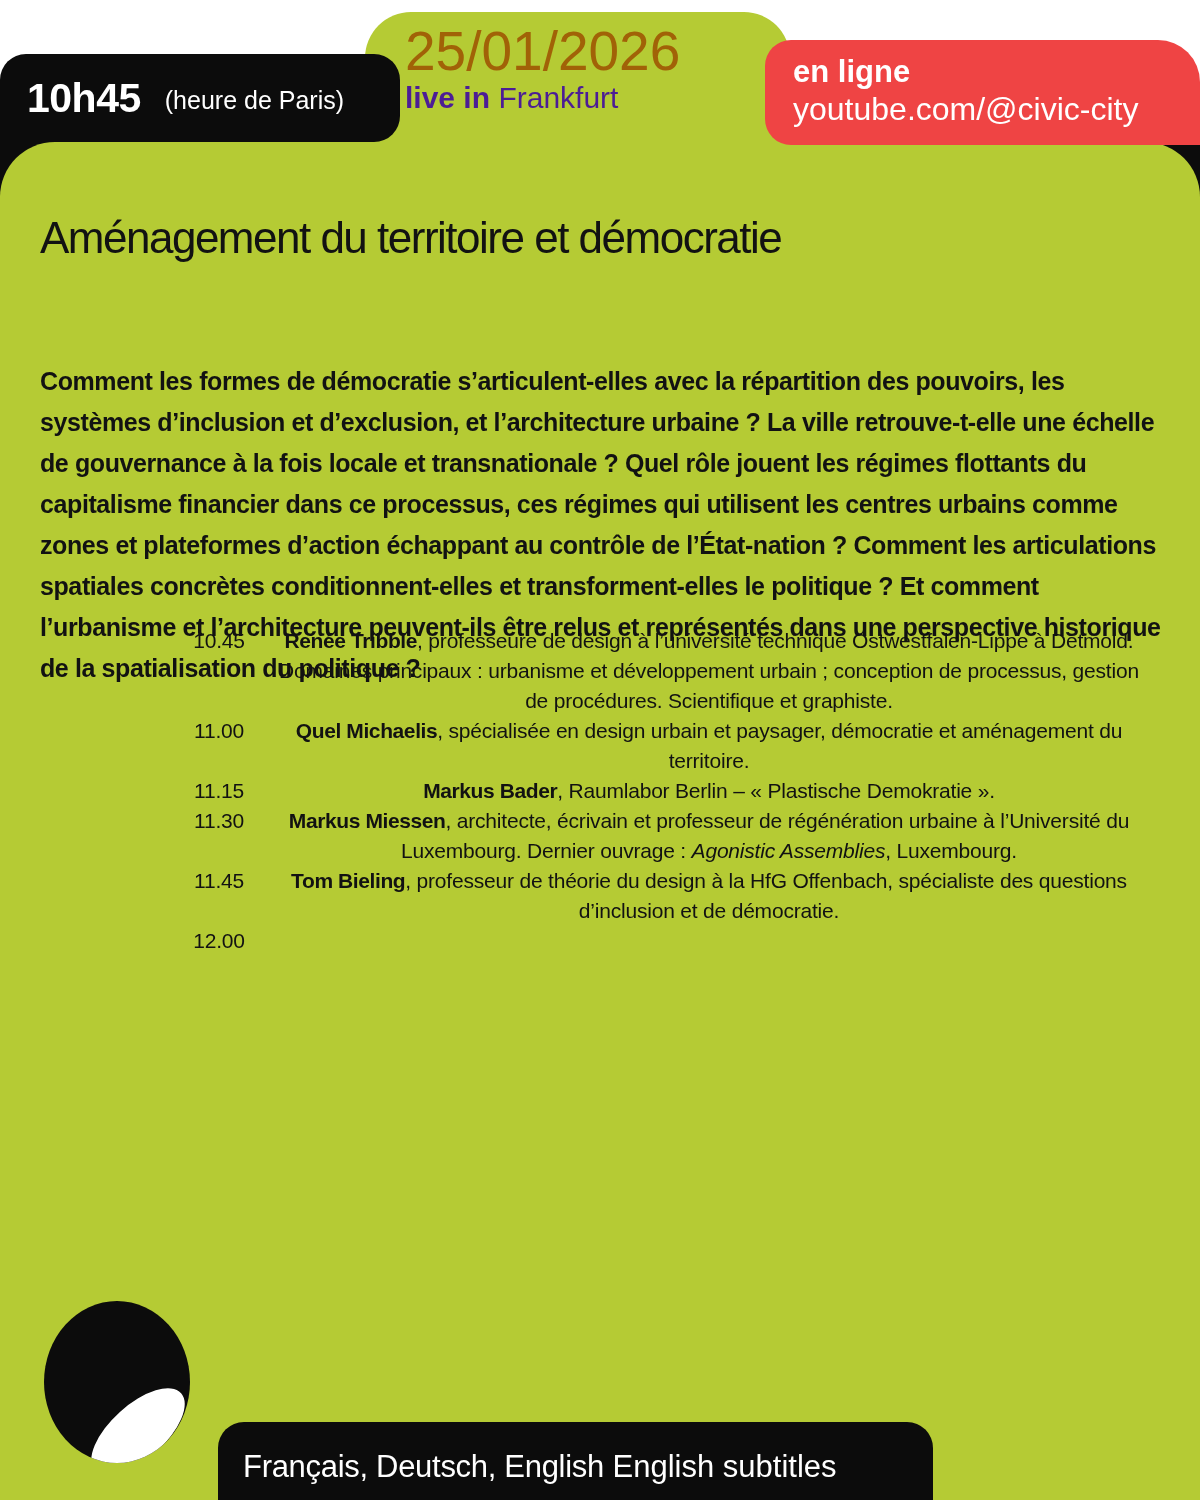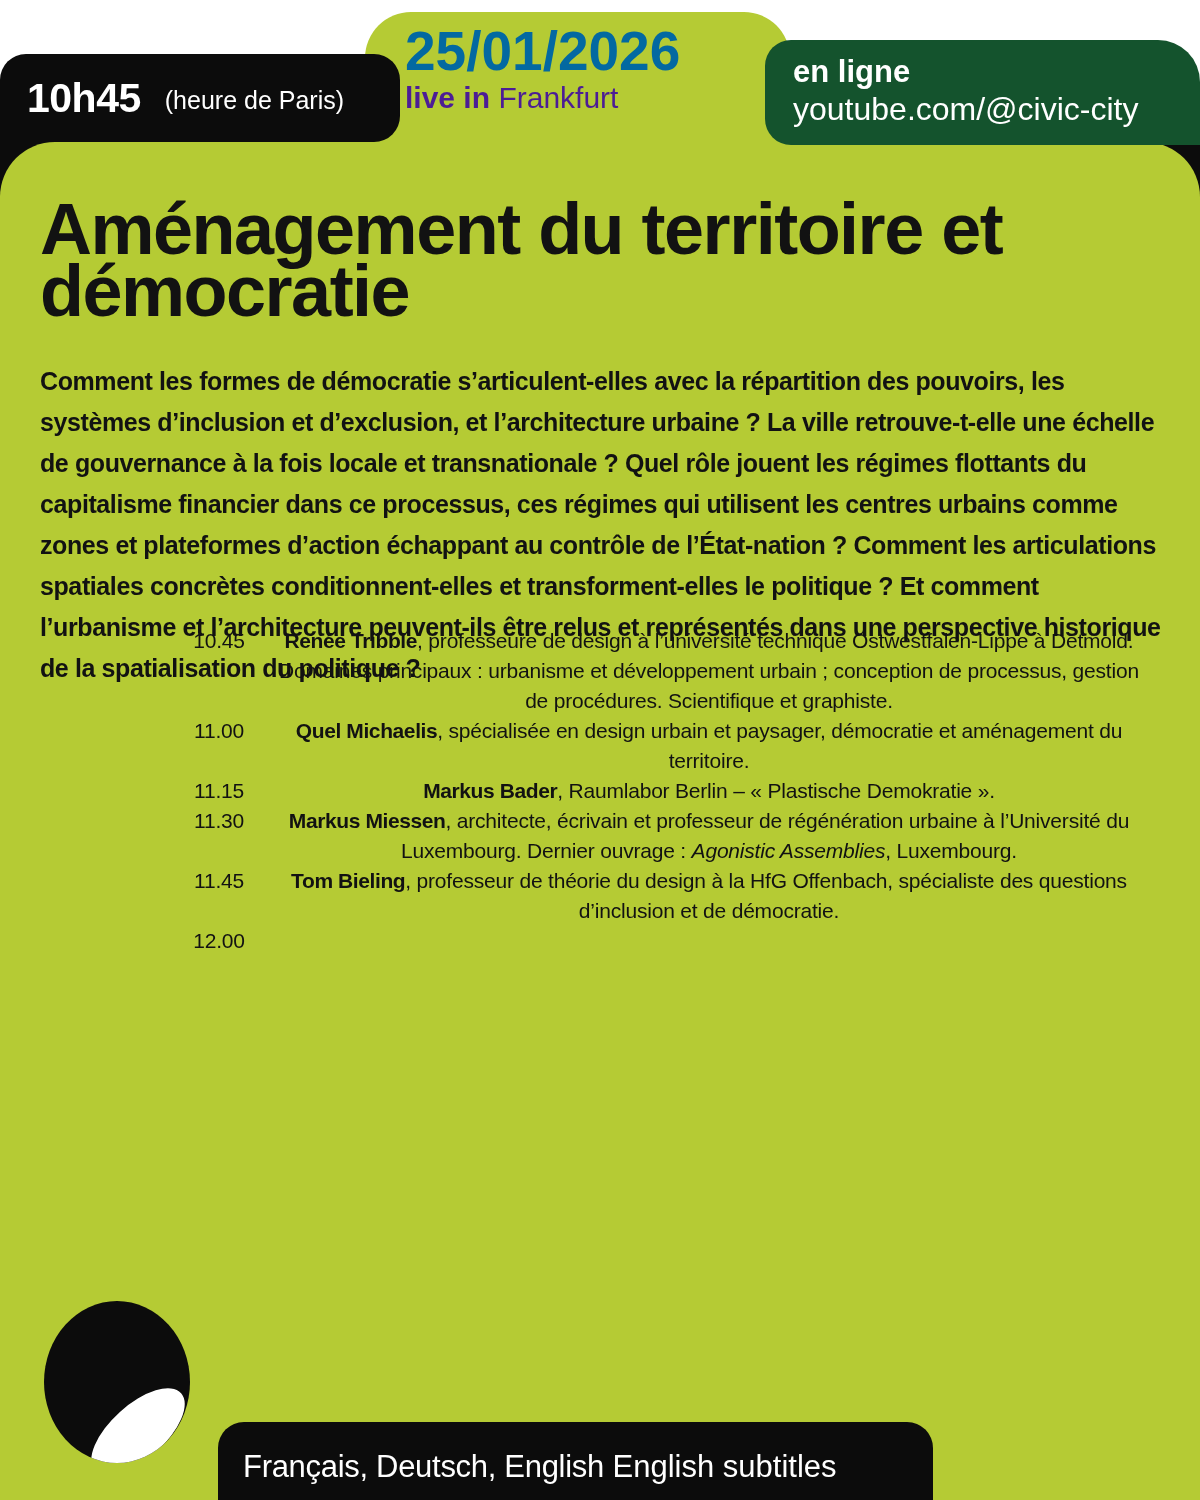--- a/index.html
+++ b/index.html
@@ -22,35 +22,35 @@
   }
   
   .badge-time{
     position:absolute;left:0;top:54px;width:400px;height:88px;background:#0c0c0c;
     border-radius:26px 26px 26px 0;z-index:3;display:flex;align-items:center;
     padding-left:27px;box-sizing:border-box;color:#fff;white-space:nowrap;
   }
   .badge-time .big{font-size:41px;font-weight:700;letter-spacing:-0.5px;}
   .badge-time .small{font-size:25px;margin-left:24px;margin-top:4px;}
   .date-block{position:absolute;left:405px;top:22px;z-index:3;white-space:nowrap;}
-  .date-block .date{font-size:55px;font-weight:700;color:#0369a1;letter-spacing:0;line-height:58px;text-align:center;}
+  .date-block .date{font-size:55px;font-weight:400;color:#a16207;letter-spacing:0;line-height:58px;text-align:center;}
   .date-block .live-line{font-size:30px;color:#4c1d95;line-height:34px;margin-top:1px;}
   .date-block .live-line b{font-weight:700;}
   .badge-online{
-    position:absolute;left:765px;top:40px;width:435px;height:105px;background:#14532d;
+    position:absolute;left:765px;top:40px;width:435px;height:105px;background:#ef4444;
     border-radius:26px 42px 0 26px;z-index:3;box-sizing:border-box;
     padding:13px 0 0 28px;color:#fff;white-space:nowrap;
   }
   .badge-online .line1{font-size:31px;font-weight:700;line-height:37px;}
   .badge-online .line2{font-size:32px;line-height:38px;}
   
   .content{position:absolute;z-index:4;left:0;top:0;width:1200px;height:1500px;pointer-events:none;}
   .title{
     position:absolute;left:40px;top:198px;width:1010px;
-    font-size:72px;line-height:62px;font-weight:700;letter-spacing:-1.5px;color:#121212;
+    font-size:44px;line-height:79px;font-weight:400;letter-spacing:-1.5px;color:#121212;
   }
   .intro{
     position:absolute;left:40px;top:361px;width:1125px;
     font-size:25px;line-height:41px;font-weight:700;letter-spacing:-0.4px;color:#121212;
   }
   .schedule{position:absolute;left:168px;top:626px;width:985px;font-size:21px;line-height:30px;letter-spacing:-0.2px;text-align:center;}
   .srow{display:flex;}
   .stime{width:102px;flex-shrink:0;}
   .sdesc{width:878px;}
   .sdesc b{font-weight:700;letter-spacing:-0.4px;}

